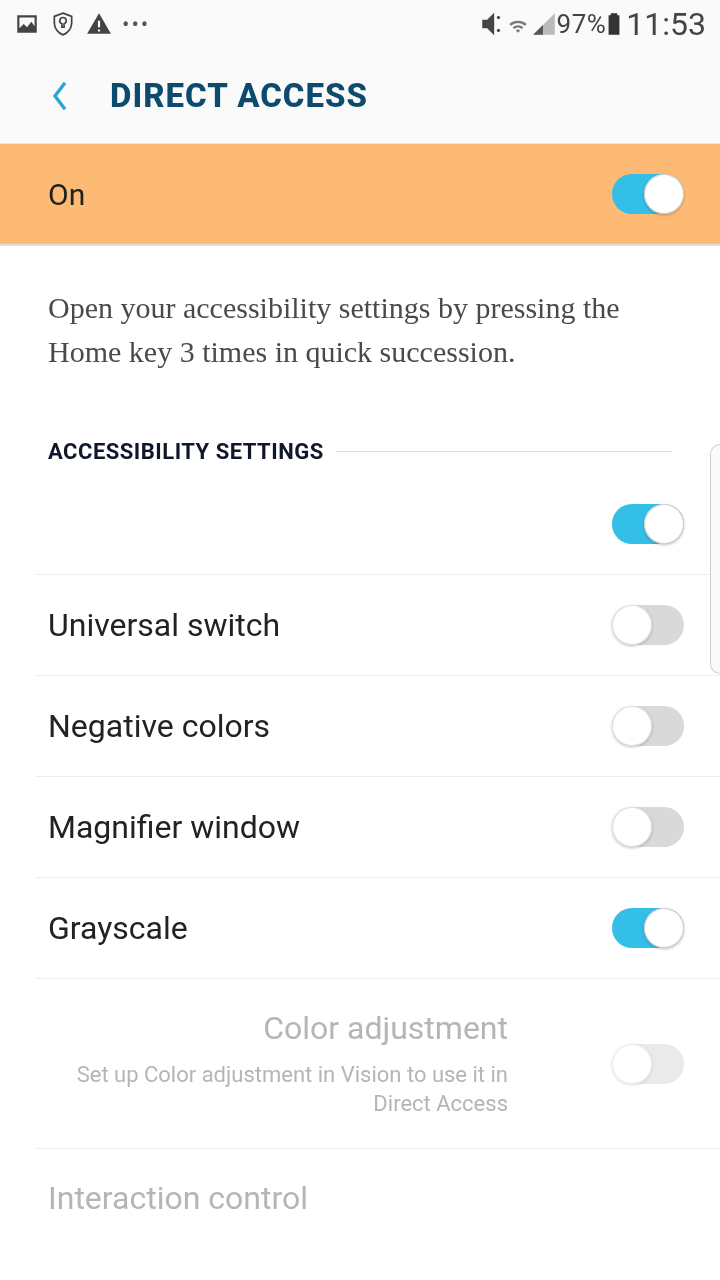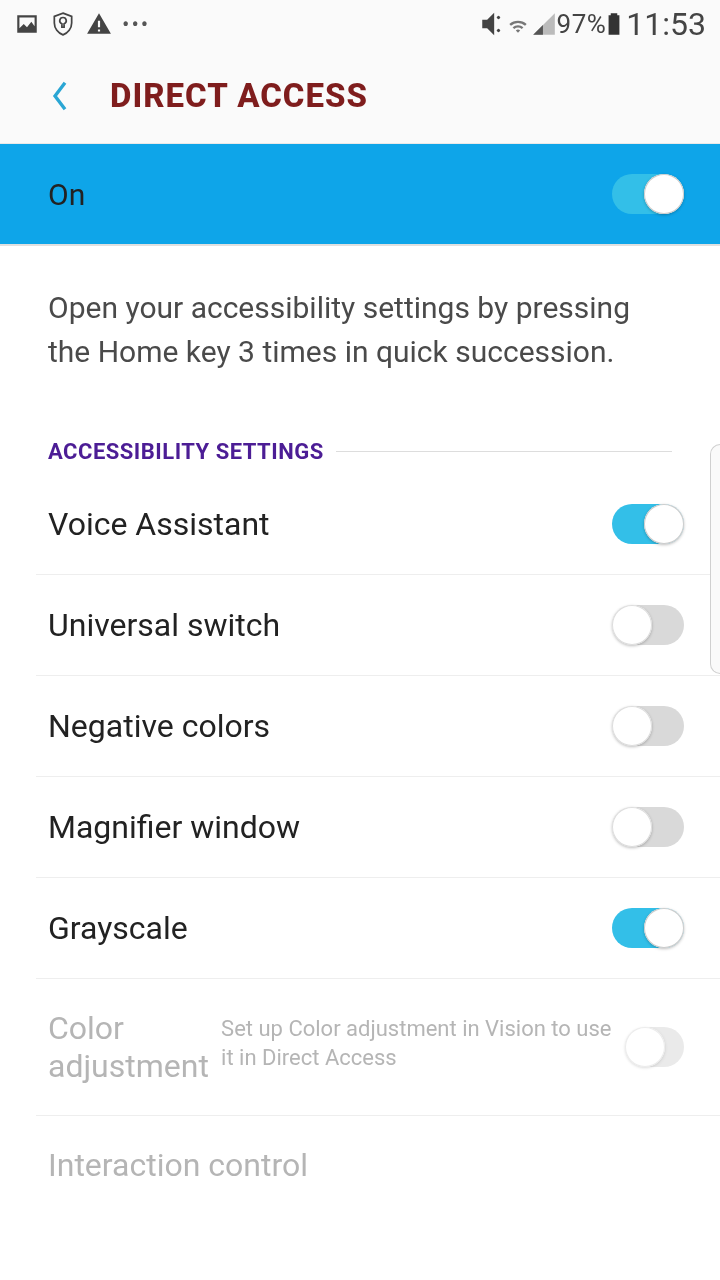--- a/index.html
+++ b/index.html
@@ -39,28 +39,28 @@
       width: 40px; height: 40px;
       display:flex; align-items:center; justify-content:center;
       color:#2aa6d4;
       margin-right: 30px;
     }
     .back-arrow svg { width:20px; height:34px; stroke:#2aa6d4; stroke-width:4; fill:none; }
     .app-title {
       font-size: 33px;
       font-weight: 800;
       letter-spacing: 1px;
-      color:#7f1d1d;
+      color:#0c4a6e;
     }
 
     .row {
       display:flex;
       align-items:center;
       padding: 26px 36px 12px 48px;
-      background:#0ea5e9;
+      background:#fdba74;
     }
     .master-row {
       border-bottom: 2px solid #e0e0e0;
       padding-top:30px;
       padding-bottom:30px;
     }
     .row-label { font-size:30px; color:#222; }
     .row-spacer { flex:1; }
 
     
@@ -82,33 +82,34 @@
     .toggle.on { background:#33bfe8; }
     .toggle.on .knob{ left:32px; box-shadow:0 1px 3px rgba(0,0,0,0.25), inset 0 0 0 1px #ccc;}
     .toggle.disabled { opacity:.55; }
 
     .desc {
       padding: 40px 48px 10px 48px;
       font-size: 30px;
       line-height:1.45;
       color:#4a4a4a;
       background:#fff;
+      font-family:Liberation Serif, serif;
     }
 
     .section-header {
       padding: 56px 48px 10px 48px;
       background:#fff;
       display:flex;
       align-items:center;
     }
     .section-header span{
       font-size:22px;
       font-weight:700;
       letter-spacing:0.5px;
-      color:#4c1d95;
+      color:#0f172a;
     }
     .section-header .line {
       flex:1;
       height:1px;
       background:#ddd;
       margin-left:12px;
     }
 
     .list { background:#fff; padding: 0 0 0 0; }
     .list .row {
@@ -117,22 +118,22 @@
       padding-bottom:30px;
       border-bottom:1px solid #eee;
       margin-left:36px;
       padding-left:12px;
       padding-right:36px;
     }
     .list .row .row-label { font-size:32px; }
 
     .row.disabled .row-label,
     .row.disabled .row-sub { color:#b5b5b5; }
-    .row-sub { font-size:22px; color:#9a9a9a; margin-top:6px; max-width:460px; line-height:1.3;}
-    .col { display:flex; flex-direction:row; }
+    .row-sub { font-size:22px; color:#9a9a9a; margin-top:14px; max-width:460px; line-height:1.3;}
+    .col { display:flex; flex-direction:column;text-align:right; }
 
     .edge-tab {
       position:absolute;
       right:0;
       top:300px;
       width:10px;
       height:230px;
       border:1px solid #d0d0d0;
       border-right:none;
       border-top-left-radius:10px;
@@ -214,21 +215,20 @@
 
   <div class="section-header">
     <span>ACCESSIBILITY SETTINGS</span>
     <div class="line"></div>
   </div>
 
   <div class="list">
 
 
     <div class="row">
-      <div class="row-label">Voice Assistant</div>
       <div class="row-spacer"></div>
       <div class="toggle on">
           <div class="knob"></div>
         </div>
     </div>
 
     <div class="row">
       <div class="row-label">Universal switch</div>
       <div class="row-spacer"></div>
       <div class="toggle">

